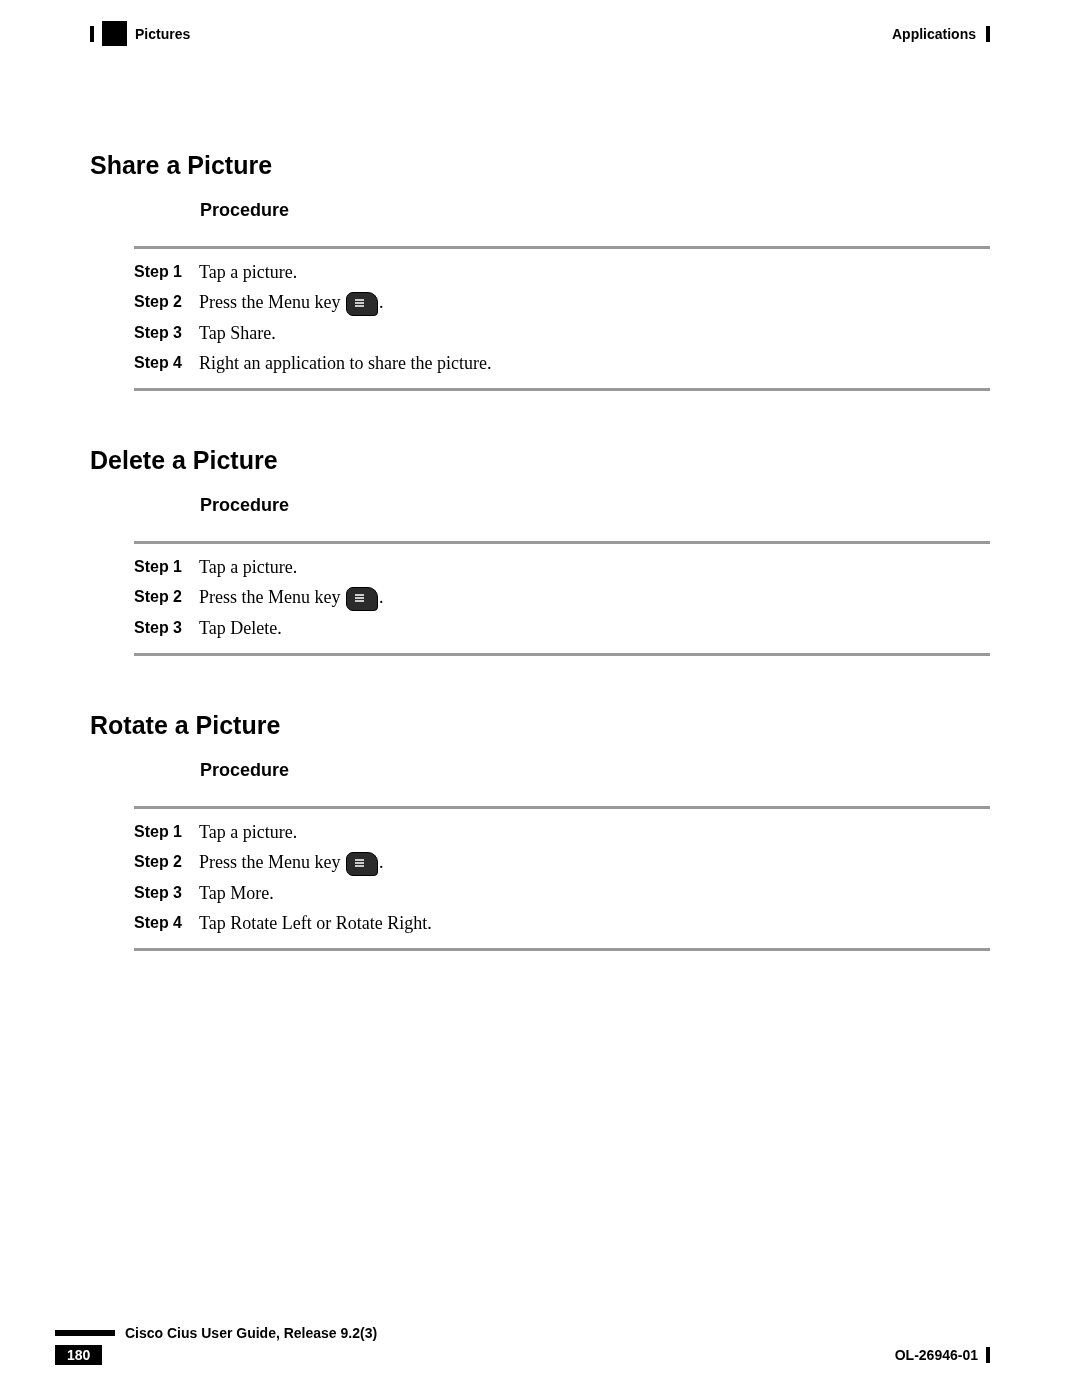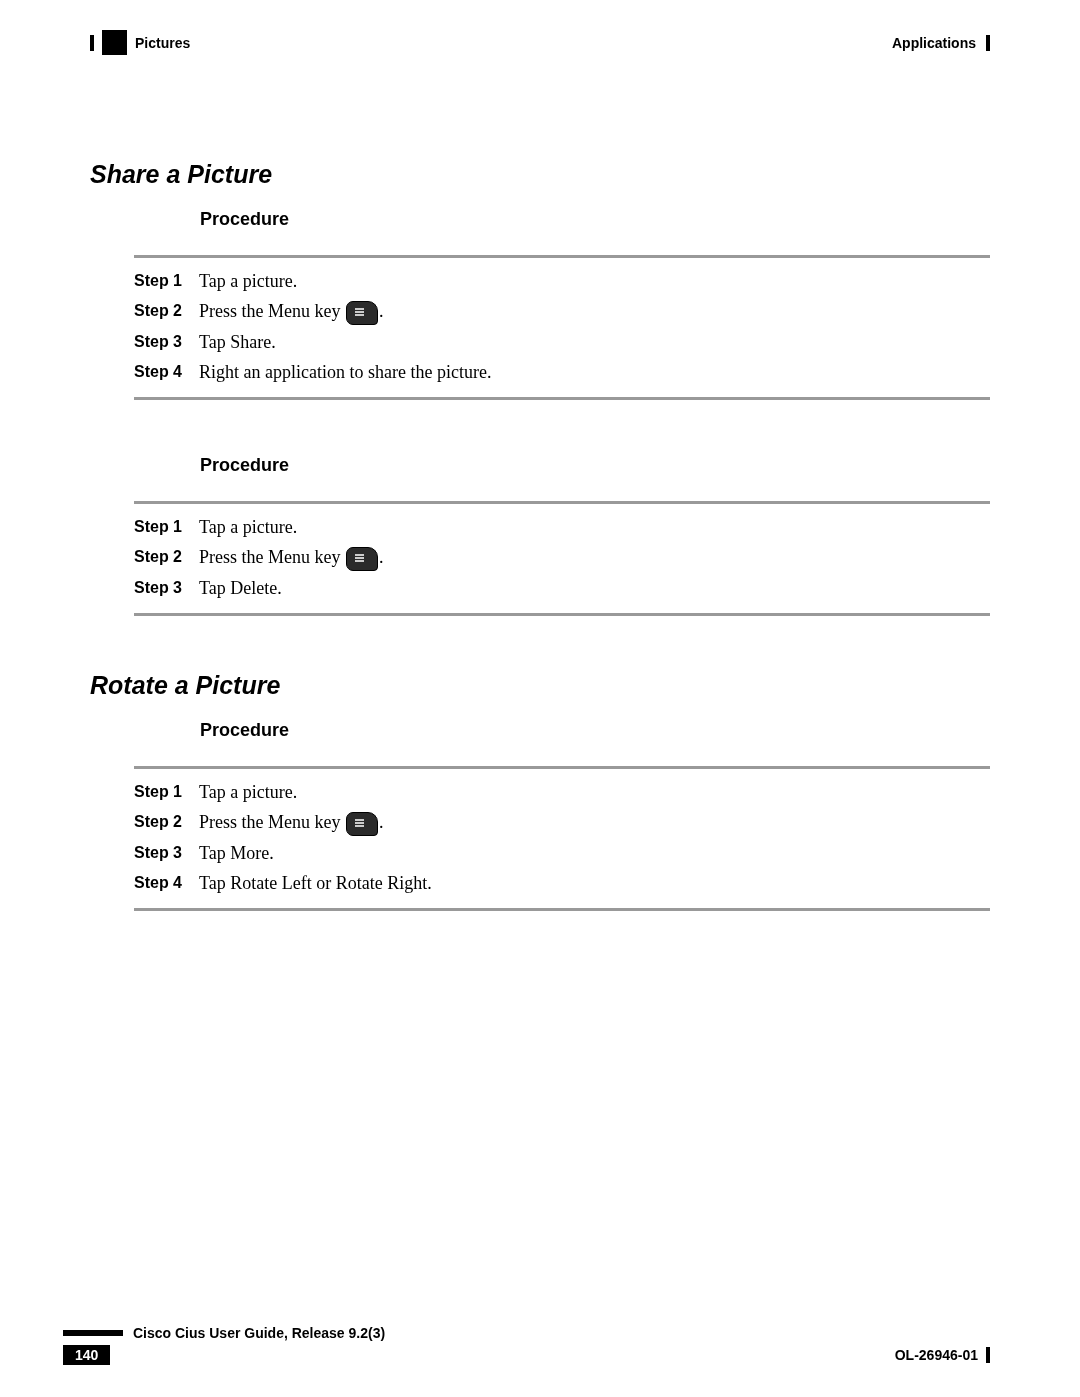--- a/index.html
+++ b/index.html
@@ -8,21 +8,21 @@
     background: #fff;
     font-family: "Times New Roman", Times, serif;
     color: #000;
     width: 1080px;
   }
   .page {
     position: relative;
     width: 1080px;
     height: 1397px;
     box-sizing: border-box;
-    padding: 30px 90px 40px 90px;
+    padding: 21px 90px 40px 90px;
   }
   .top-header {
     display: flex;
     align-items: center;
     justify-content: space-between;
     font-family: Arial, Helvetica, sans-serif;
     font-weight: bold;
     font-size: 14px;
     margin-bottom: 105px;
   }
@@ -51,21 +51,20 @@
     height: 16px;
     background: #000;
     margin-left: 10px;
   }
 
   h2.section-title {
     font-family: Arial, Helvetica, sans-serif;
     font-weight: bold;
     font-size: 25px;
     margin: 0 0 20px 0;
-    font-style: italic;
   }
   h3.procedure-title {
     font-family: Arial, Helvetica, sans-serif;
     font-weight: bold;
     font-size: 18px;
     margin: 0 0 25px 110px;
   }
   .hr {
     height: 3px;
     background: #999;
@@ -114,21 +113,21 @@
     background: #ccc;
     box-shadow: 0 3px 0 #ccc, 0 6px 0 #ccc;
   }
 
   .section-gap { height: 45px; }
 
   
   .footer {
     position: absolute;
     bottom: 32px;
-    left: 63px;
+    left: 55px;
     right: 90px;
   }
   .footer-top {
     display: flex;
     align-items: center;
     font-family: Arial, Helvetica, sans-serif;
     font-weight: bold;
     font-size: 14px;
     margin-bottom: 4px;
   }
@@ -201,20 +200,21 @@
     </div>
     <div class="step-row">
       <span class="step-label">Step 4</span>
       <span class="step-text"><span>Right an application to share the picture.</span></span>
     </div>
   </div>
   <div class="hr"></div>
 
   <div class="section-gap"></div>
 
+  <h2 class="section-title">Delete a Picture</h2>
   <h3 class="procedure-title">Procedure</h3>
   <div class="hr"></div>
   <div class="steps">
     <div class="step-row">
       <span class="step-label">Step 1</span>
       <span class="step-text"><span>Tap a picture.</span></span>
     </div>
     <div class="step-row">
       <span class="step-label">Step 2</span>
       <span class="step-text"><span>Press the </span><b>Menu</b><span> key </span><span class="menu-key-icon"></span><span>.</span></span>
@@ -251,21 +251,21 @@
   </div>
   <div class="hr"></div>
 
   <div class="footer">
     <div class="footer-top">
       <div class="footer-top-bar"></div>
       <span>Cisco Cius User Guide, Release 9.2(3)</span>
     </div>
     <div class="footer-bottom">
       <div style="display:flex;align-items:center;">
-        <span class="page-num-box">140</span>
+        <span class="page-num-box">180</span>
       </div>
       <div class="footer-bottom-right">
         <span>OL-26946-01</span>
         <div class="footer-bar-right"></div>
       </div>
     </div>
   </div>
 
 </div>
 

